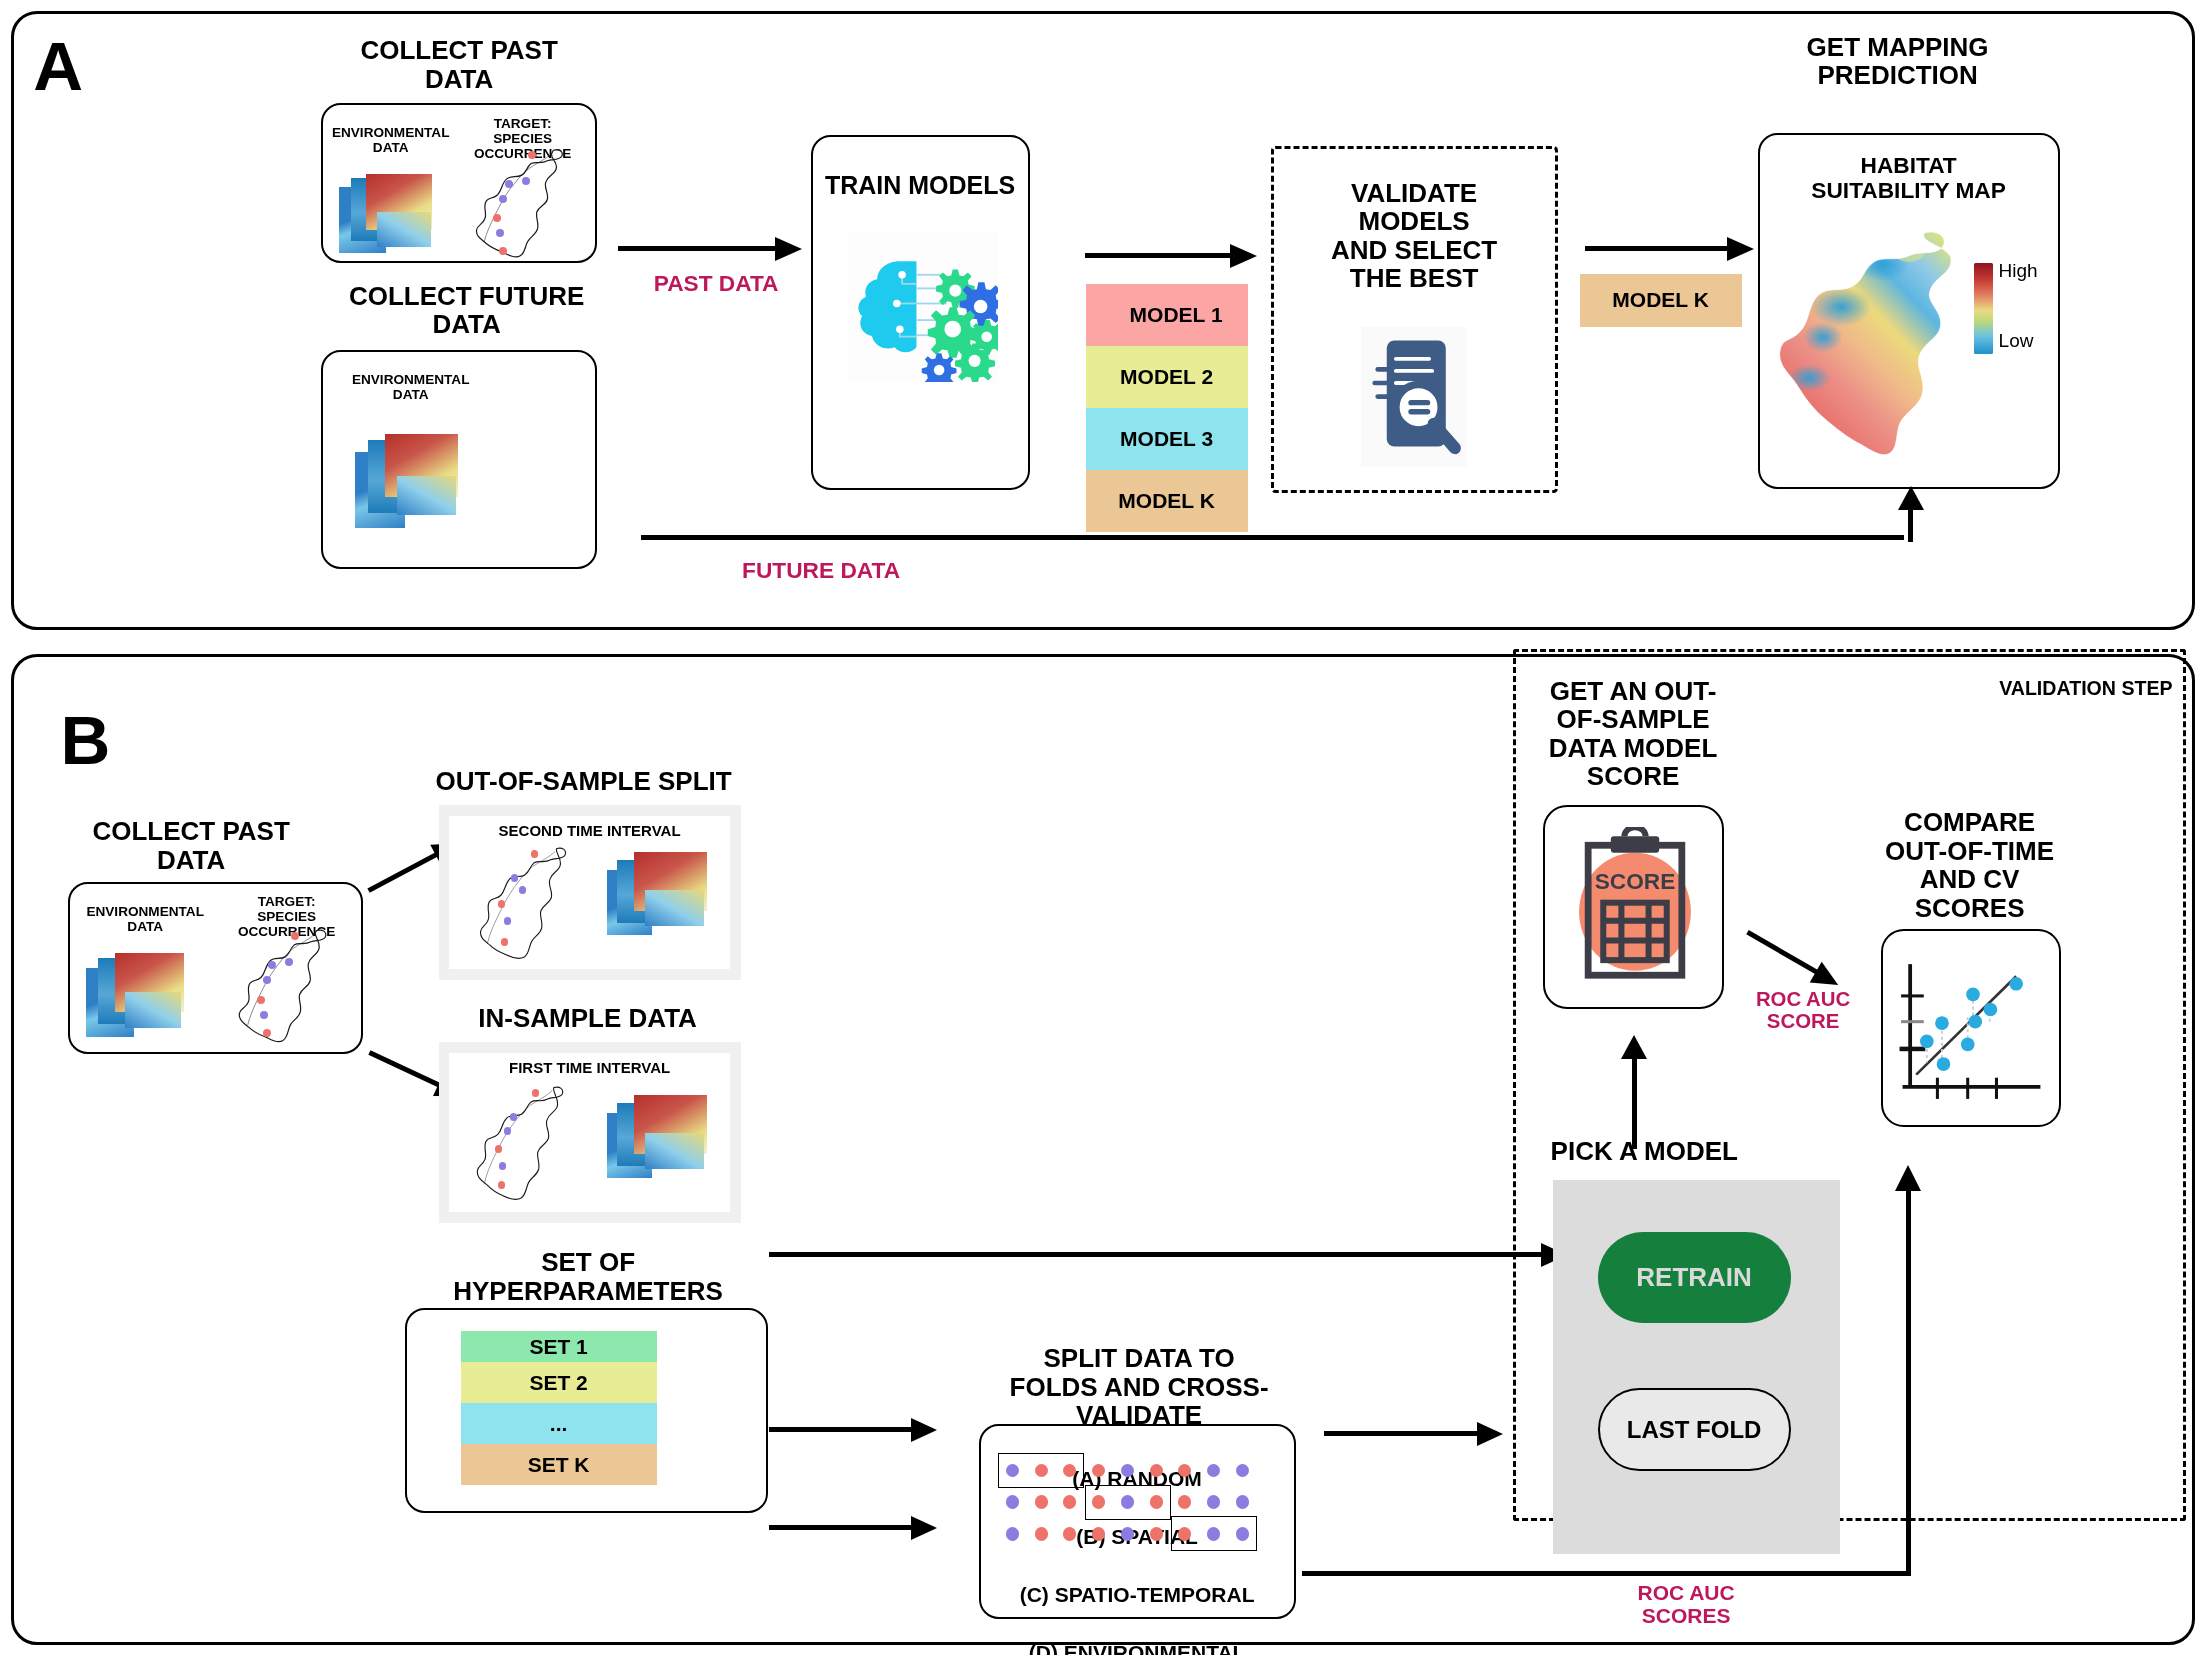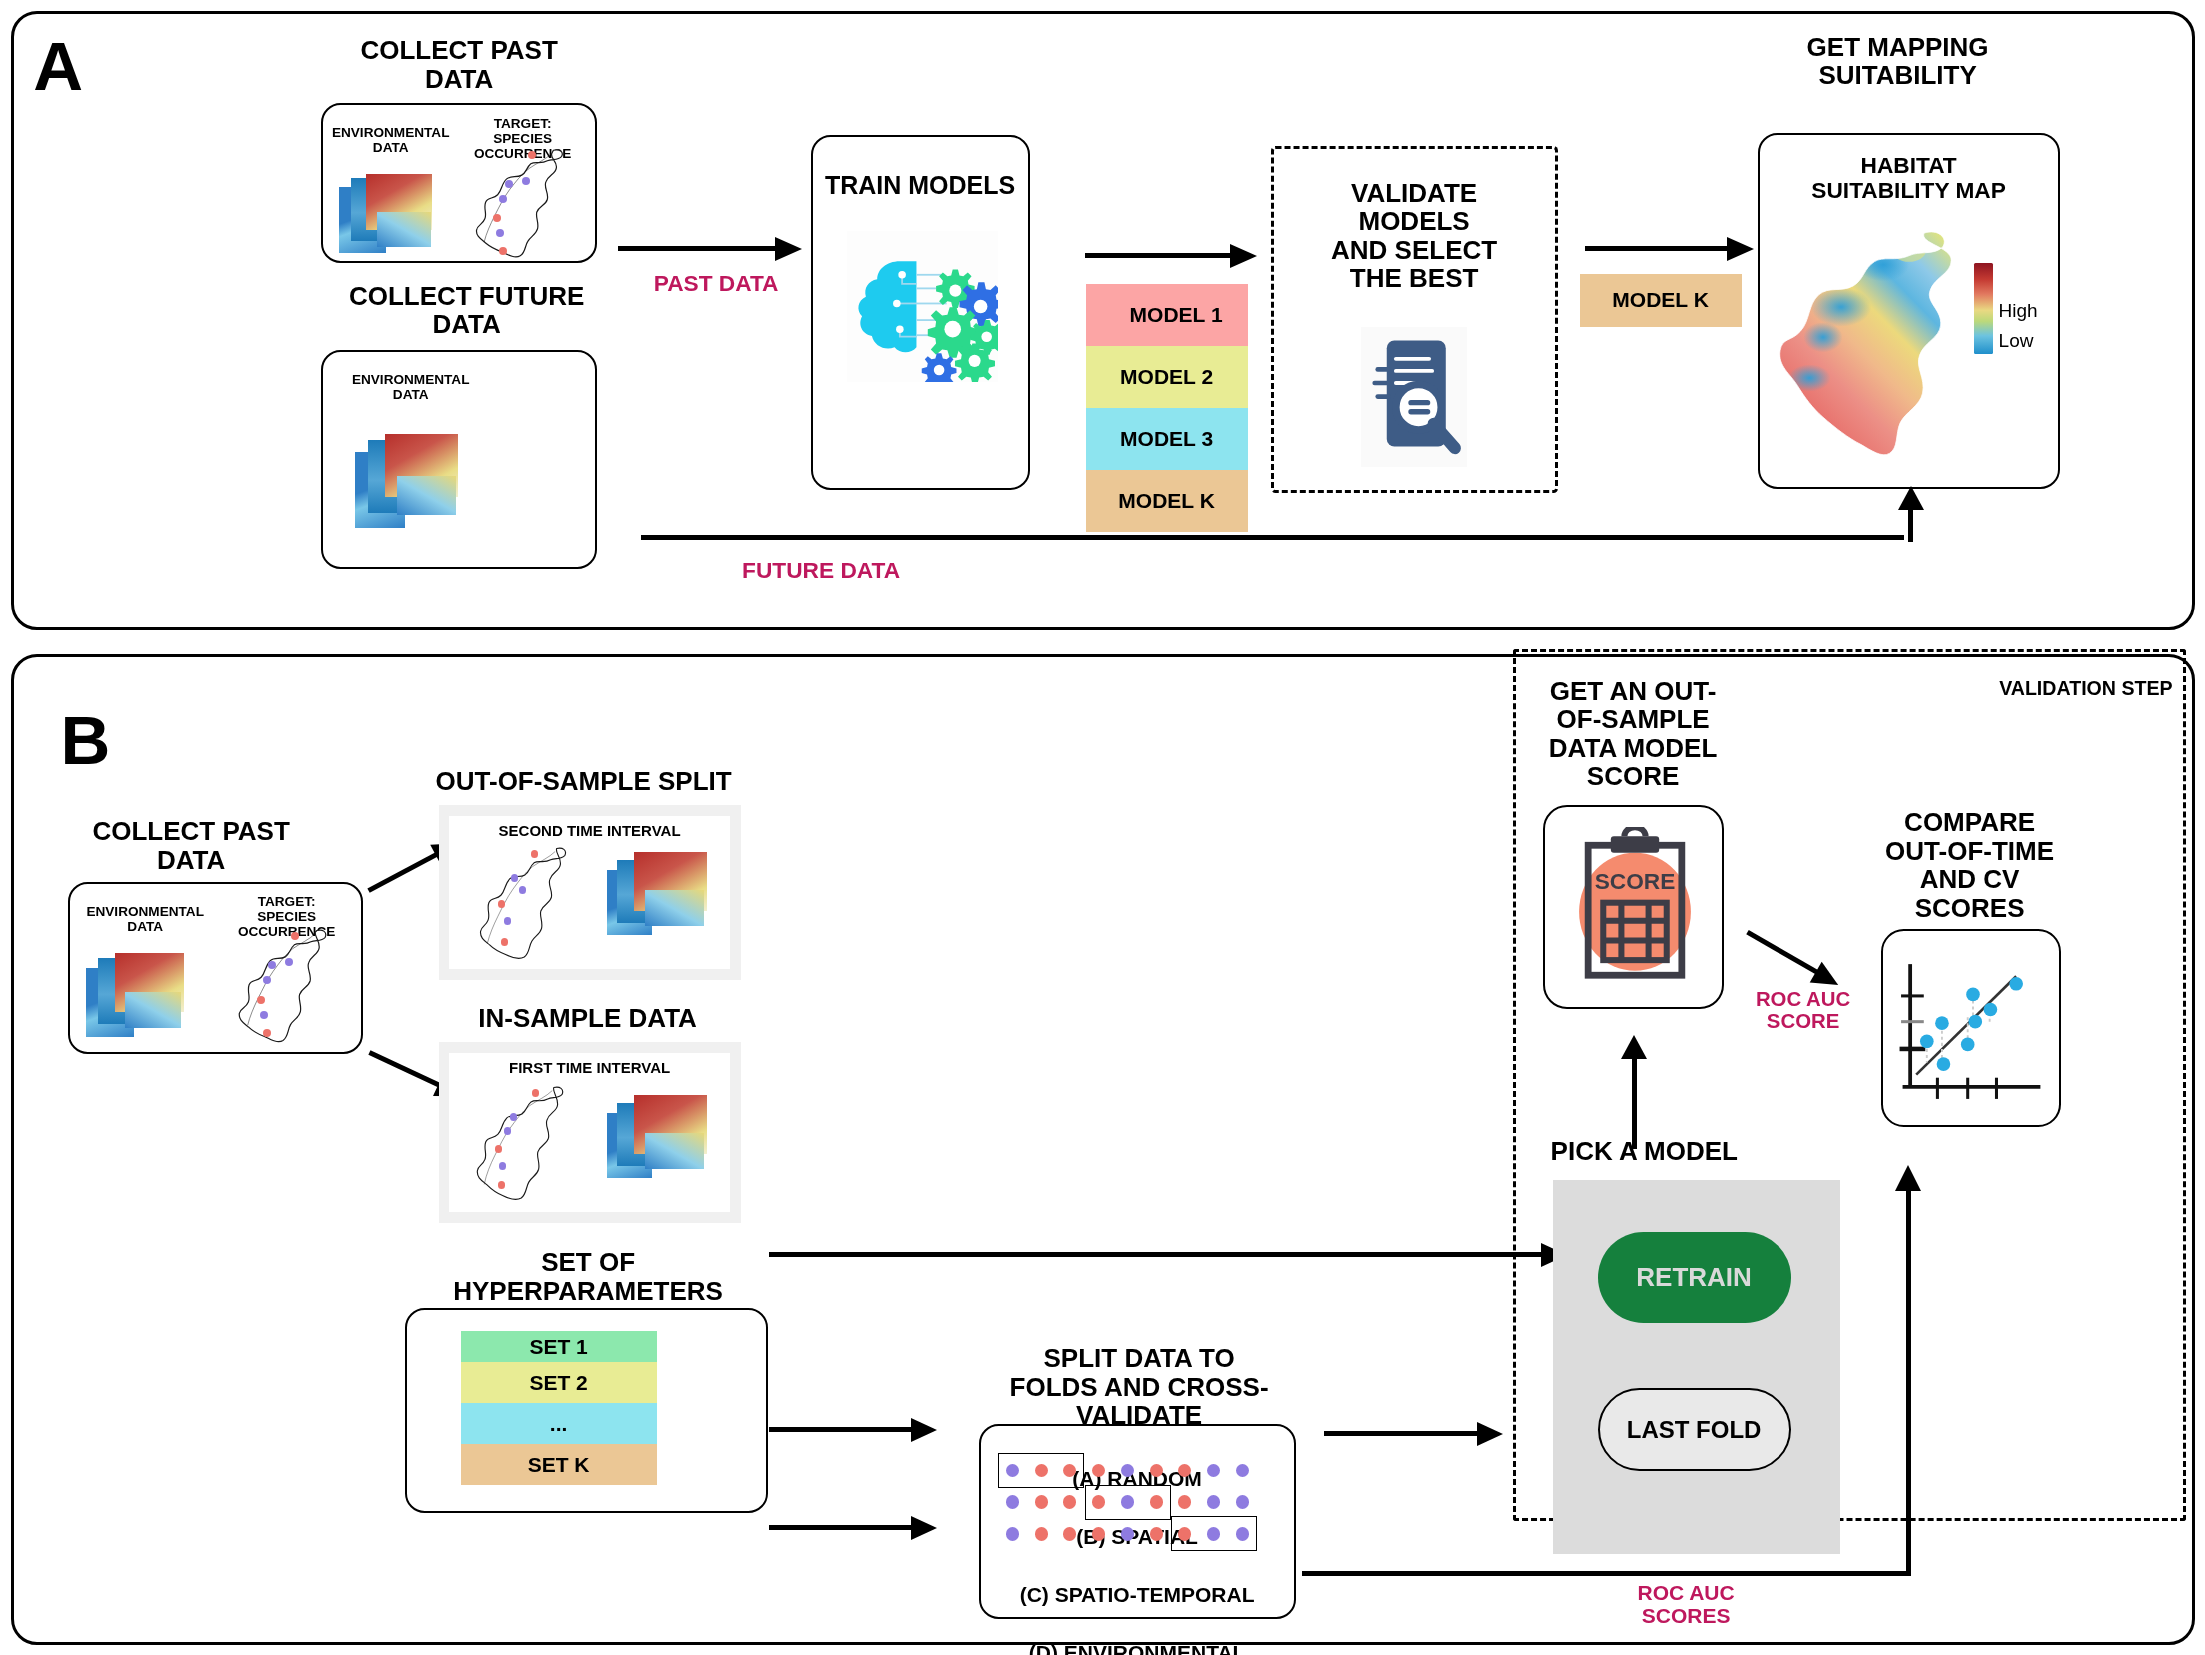--- a/index.html
+++ b/index.html
@@ -283,21 +283,21 @@
     <div class="shaft" style="left:0; top:9px; width:148px; height:5.3px;"></div>
     <div class="head" style="left:142px; top:0px;
          border-top:12px solid transparent; border-bottom:12px solid transparent; border-left:27px solid #000;"></div>
   </div>
 
   <div class="badge" style="left: 1566px; top: 260px; width: 162px; height: 53px; font-size: 21px; background: rgb(235, 199, 149);">
     <span>MODEL K</span>
   </div>
 
   <div class="cap" style="left:1733px; top:19px; width:302px; font-size:26px;">GET MAPPING
-SUITABILITY</div>
+PREDICTION</div>
 
   <div class="rbox" style="left:1744px; top:119px; width:302px; height:356px;">
     <div class="cap" style="left:0; right:0; top:18px; font-size:22.7px;">HABITAT
 SUITABILITY MAP</div>
 
     <div class="norway" style="left:16.6px; top:83px; width:189px; height:249px;">
       <svg viewBox="0 0 250 330" width="189" height="249">
         <defs>
           <linearGradient id="hsg" x1="0.85" y1="0.05" x2="0.15" y2="0.95">
             <stop offset="0%" stop-color="#dfe37f"></stop>
@@ -334,21 +334,21 @@
                  C116 67 116 82 102 90 C86 99 70 90 56 102 C42 115 45 136 32 150
                  C20 164 8 158 5 176 C2 196 18 206 28 222 C38 238 48 252 62 264
                  C78 278 96 292 112 300 C126 308 140 318 150 312 C162 305 158 286 164 272
                  C172 256 190 250 194 232 C198 212 184 198 190 182 C196 164 216 160 218 142
                  C220 122 198 112 204 96 C210 78 232 74 232 56 C232 38 190 34 196 20z" fill="none" stroke="#ffffff" stroke-width="1"></path>
       </svg>
     </div>
 
     <div class="colorbar" style="left:214px; top:128px; width:19.6px; height:91px;
                 background:linear-gradient(180deg,#8e1420 0%, #c43a32 18%, #e1785f 34%, #e9d982 52%, #bcd97a 64%, #6cc3e0 80%, #1f8fcb 100%);"></div>
-    <div class="cbl" style="left:239px; top:125px; font-size:19px;margin-top:40px;">High</div>
+    <div class="cbl" style="left:239px; top:125px; font-size:19px;">High</div>
     <div class="cbl" style="left:239px; top:195px; font-size:19px;">Low</div>
   </div>
 
   <div class="arrow" style="left:627px; top:521px; width:1269px; height:12px;">
     <div class="shaft" style="left:0; top:0; width:1263px; height:5.3px;"></div>
   </div>
   <div class="arrow" style="left:1884px; top:472px; width:27px; height:54px;">
     <div class="shaft" style="left:10.6px; top:18px; width:5.3px; height:38px;"></div>
     <div class="head" style="left:0px; top:0px;
          border-left:13.6px solid transparent; border-right:13.6px solid transparent; border-bottom:24px solid #000;"></div>

